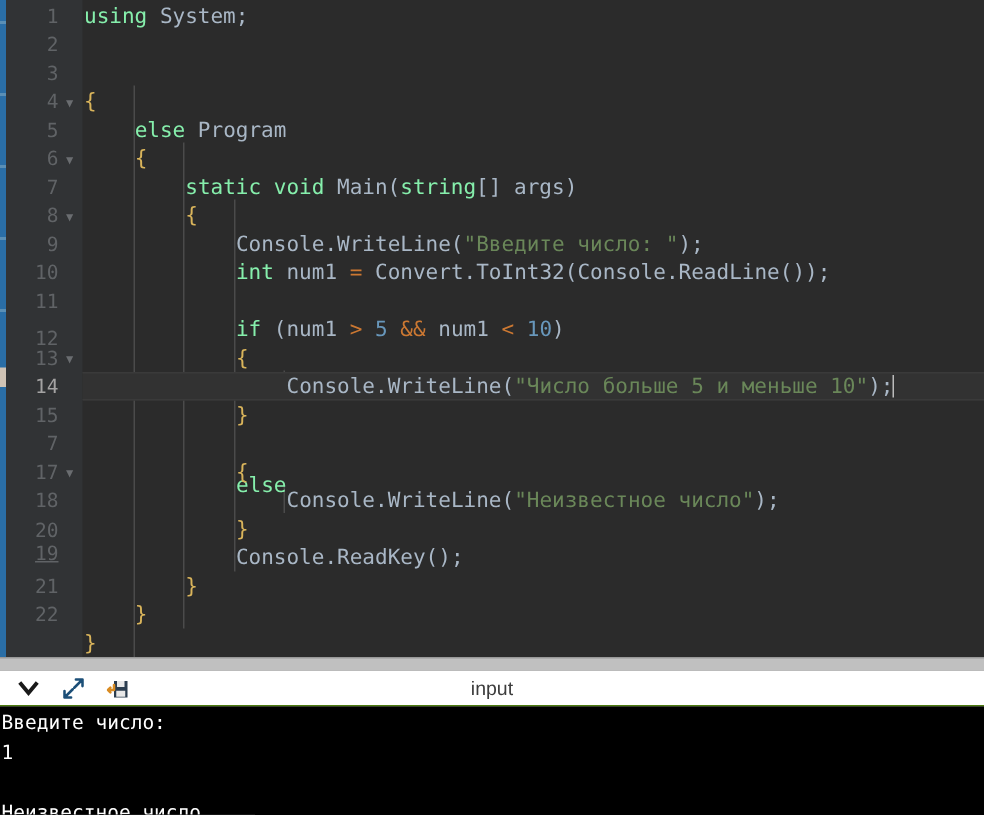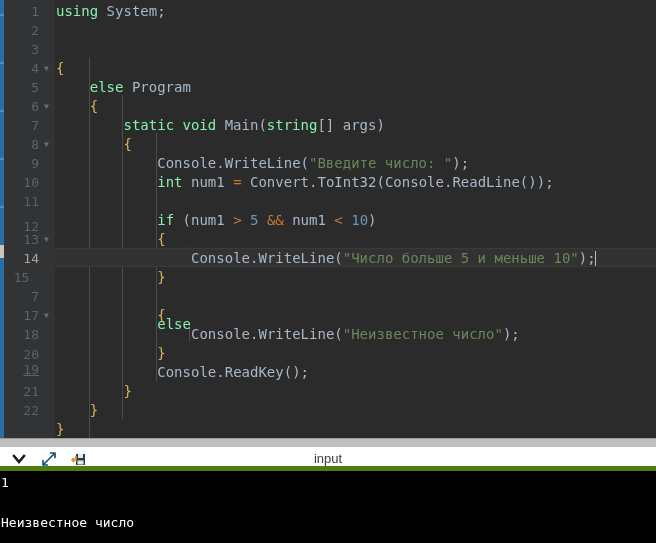--- a/index.html
+++ b/index.html
@@ -112,21 +112,21 @@
     width: 656px; height: 9px;
     background: #c0c0c0;
     border-top: 1px solid #999;
   }
 
   
   .toolbar {
     position: absolute; left: 0; top: 447px;
     width: 656px; height: 24px;
     background: #ffffff;
-    border-bottom: 5px solid #4d7c0f;
+    border-bottom: 1px solid #4d7c0f;
   }
   .tb-btn {
     position: absolute; top: 2px;
     width: 26px; height: 20px;
     display: flex; align-items: center; justify-content: center;
   }
   .tb-title {
     position: absolute; left: 0; right: 0; top: 0;
     height: 24px; line-height: 24px;
     text-align: center;
@@ -176,21 +176,21 @@
         <div class="row" style="top: 78px;">5</div>
         <div class="row" style="top: 97px;">6<span class="fold">▼</span></div>
         <div class="row" style="top: 116px;">7</div>
         <div class="row" style="top: 135px;">8<span class="fold">▼</span></div>
         <div class="row" style="top: 154px;">9</div>
         <div class="row" style="top: 173px;">10</div>
         <div class="row" style="top: 192px;">11</div>
         <div class="row" style="top: 217px;">12</div>
         <div class="row" style="top: 230px;">13<span class="fold">▼</span></div>
         <div class="row hl" style="top: 249px;">14</div>
-        <div class="row" style="top: 268px; text-align: center;">15</div>
+        <div class="row" style="top: 268px;">15</div>
         <div class="row" style="top: 287px;">7</div>
         <div class="row" style="top: 306px;">17<span class="fold">▼</span></div>
         <div class="row" style="top: 325px; text-align: right;">18</div>
         <div class="row" style="top: 360px; text-decoration: underline;">19</div>
         <div class="row" style="top: 345px; margin-left: 17px;">20</div>
         <div class="row" style="top: 382px;">21</div>
         <div class="row" style="top: 401px;">22</div>
         <div class="row" style="top: 420px; margin-top: 40px;">23</div>
       </div>
 
@@ -249,18 +249,19 @@
         <rect x="7" y="3" width="5" height="4" fill="#e8e8e8"></rect>
         <rect x="6.5" y="9.5" width="6" height="4" fill="#e8e8e8"></rect>
         <path d="M1 9 L5 9 M5 9 L5 5.6 M1 9 L2.6 7.4 M1 9 L2.6 10.6" fill="none" stroke="#d98c23" stroke-width="1.7" stroke-linecap="round" stroke-linejoin="round"></path>
       </svg>
     </div>
 
     <div class="tb-title">input</div>
   </div>
 
   <div class="console" id="console">
+      <div class="cline">Введите число:</div>
       <div class="cline">1</div>
       <div class="cline">&nbsp;</div>
       <div class="cline">Неизвестное число</div>
     </div>
 
 </div>
 
 </body></html>

